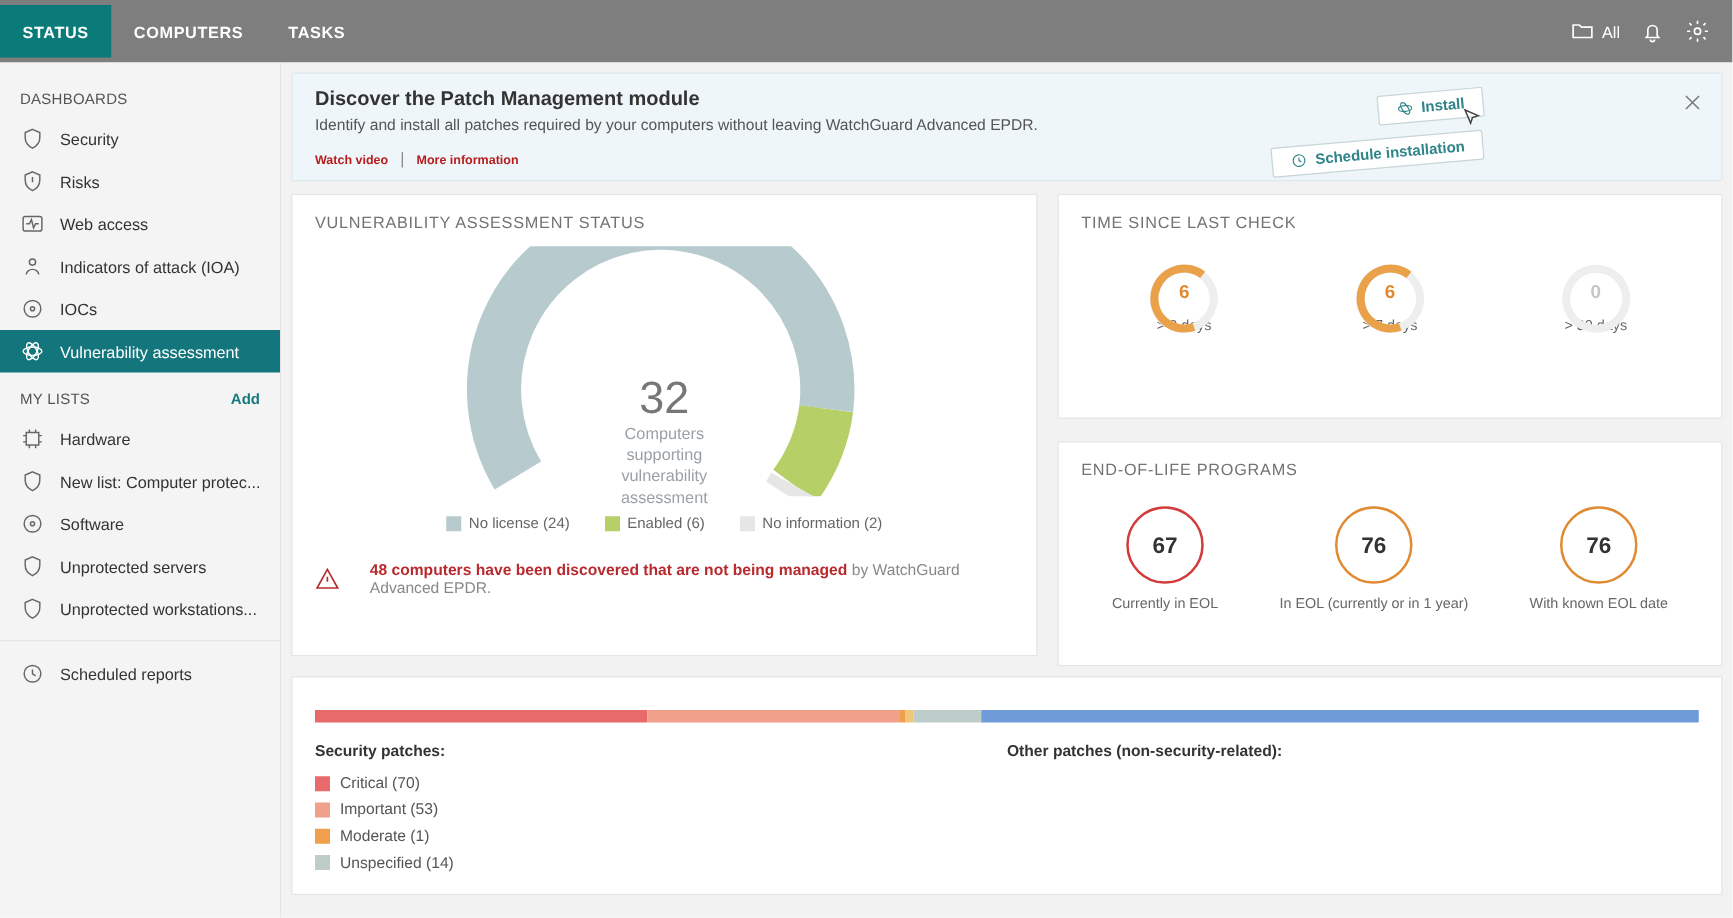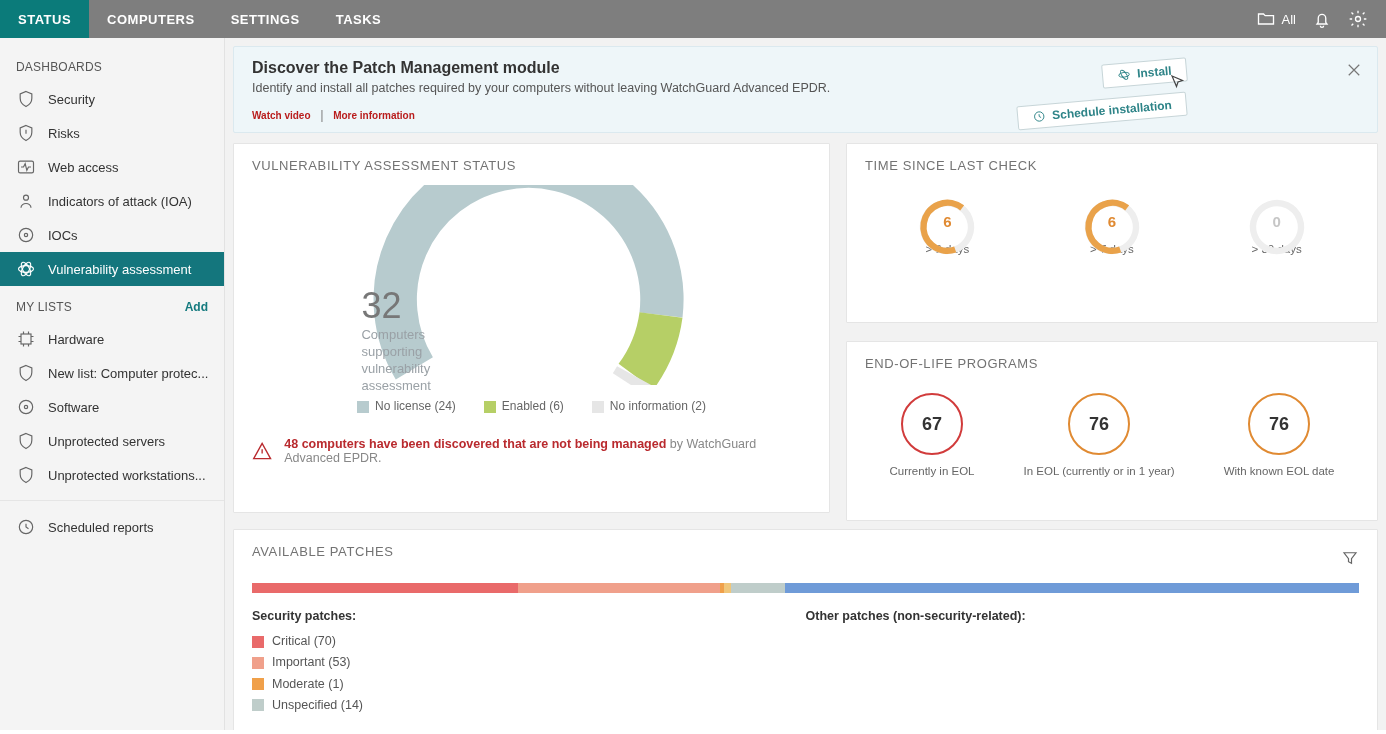--- a/index.html
+++ b/index.html
@@ -1,17 +1,17 @@
 <!DOCTYPE html>
 <html><head>
 <meta charset="utf-8">
 <style>
   * { box-sizing: border-box; margin:0; padding:0; }
   body { font-family: "Segoe UI", Arial, sans-serif; font-size:13px; color:#333; background:#fff; width:1386px; height:734px; overflow:hidden; }
-  .topbar { height:38px; background:#7e7e7e; display:flex; align-items:center; color:#fff; }
+  .topbar { height:50px; background:#7e7e7e; display:flex; align-items:center; color:#fff; }
   .topbar .tab { padding:0 18px; height:42px; display:flex; align-items:center; font-size:13px; font-weight:600; letter-spacing:.5px; cursor:pointer; }
   .topbar .tab.active { background:#0b7b7a; }
   .topbar .spacer { flex:1; }
   .topbar .right { display:flex; align-items:center; gap:16px; padding-right:18px; }
   .topbar .all-btn { display:flex; align-items:center; gap:6px; cursor:pointer; font-size:13px; }
   .topbar svg { width:20px; height:20px; fill:none; stroke:#fff; stroke-width:1.6; }
 
   .layout { display:flex; height:calc(734px - 42px); }
   .sidebar { width:225px; background:#f4f4f4; border-right:1px solid #e2e2e2; overflow-y:auto; padding-top:8px; }
   .sidebar .group-label { font-size:12px; color:#555; padding:14px 16px 8px; letter-spacing:.2px; }
@@ -41,26 +41,26 @@
   .card h3 { font-size:13px; font-weight:400; color:#737373; letter-spacing:.6px; margin-bottom:12px; }
   .card-vuln { flex:1.02; position:relative; height:370px; }
   .card-right { flex:1; display:flex; flex-direction:column; gap:8px; }
   .card-time { height:180px; }
   .card-eol { height:180px; }
   .tile3 { display:flex; justify-content:space-around; margin-top:22px; }
   .tile { text-align:center; }
   .tile .cap { font-size:11.5px; color:#666; margin-top:10px; }
 
   .gauge { width:340px; height:200px; margin:10px auto 0; position:relative; }
-  .gauge-center { position:absolute; top:100px; left:0; right:0; color:#8a9196; }
+  .gauge-center { position:absolute; top:100px; left:0; right:0; text-align:center; color:#8a9196; }
   .gauge-center .big { font-size:36px; color:#777; }
   .gauge-center .lines { font-size:13px; line-height:1.3; color:#9aa1a6; }
   .legend { display:flex; gap:28px; justify-content:center; margin-top:14px; font-size:12px; color:#666; }
   .legend span.sw { display:inline-block; width:12px; height:12px; vertical-align:middle; margin-right:6px; }
-  .alert { display:flex; align-items:center; gap:12px; margin-top:18px; padding-top:6px; font-size:12.5px;}
+  .alert { display:flex; align-items:center; gap:24px; margin-top:18px; padding-top:6px; font-size:12.5px;}
   .alert .txt1 { color:#b92a2e; font-weight:600; }
   .alert .txt2 { color:#888; }
 
   .time-ring { width:64px; height:38px; margin:0 auto; position:relative; }
   .time-ring svg { width:64px; height:64px; transform:rotate(-200deg);}
   .time-ring .val { position:absolute; top:18px; left:0; right:0; text-align:center; font-size:15px; font-weight:600; color:#e08a32; }
   .time-ring.gray .val { color:#c6c6c6; }
   .eol-ring { width:62px; height:62px; border-radius:50%; border:2px solid #e08a32; display:flex; align-items:center; justify-content:center; margin:0 auto; font-size:18px; font-weight:700; color:#333; }
   .eol-ring.red { border-color:#d13b3b; }
 
@@ -73,21 +73,20 @@
   .patch-cols h4 { font-size:12.5px; font-weight:700; margin-bottom:8px; }
   .patch-cols .legend-row { font-size:12.5px; color:#555; line-height:1.7; }
   .patch-cols .sw { display:inline-block; width:12px; height:12px; vertical-align:middle; margin-right:8px; }
 </style>
 </head>
 <body>
 
 <div class="topbar">
   <div class="tab active">STATUS</div>
   <div class="tab">COMPUTERS</div>
-  <div class="tab">SETTINGS</div>
   <div class="tab">TASKS</div>
   <div class="spacer"></div>
   <div class="right">
     <div class="all-btn">
       <svg viewBox="0 0 24 24">
           <path d="M3 6h6l2 2h10v10H3z"></path>
         </svg>
       <span>All</span>
     </div>
     <svg viewBox="0 0 24 24">
@@ -334,26 +333,20 @@
             <div class="tile">
               <div class="eol-ring">76</div>
               <div class="cap">With known EOL date</div>
             </div>
           </div>
         </div>
       </div>
     </div>
 
     <div class="card card-patches">
-      <div class="head">
-        <h3>AVAILABLE PATCHES</h3>
-        <svg width="18" height="18" viewBox="0 0 24 24" fill="none" stroke="#666" stroke-width="1.6">
-            <path d="M4 5h16l-6 8v6l-4-2v-4z"></path>
-          </svg>
-      </div>
       <div class="pbar" id="pbar">
           <div style="background: rgb(233, 106, 106); width: 24.055%;"></div>
           <div style="background: rgb(240, 160, 139); width: 18.2131%;"></div>
           <div style="background: rgb(240, 160, 74); width: 0.343643%;"></div>
           <div style="background: rgb(240, 198, 122); width: 0.687285%;"></div>
           <div style="background: rgb(191, 205, 202); width: 4.811%;"></div>
           <div style="background: rgb(111, 155, 216); width: 51.89%;"></div>
         </div>
       <div class="patch-cols">
         <div class="col">

